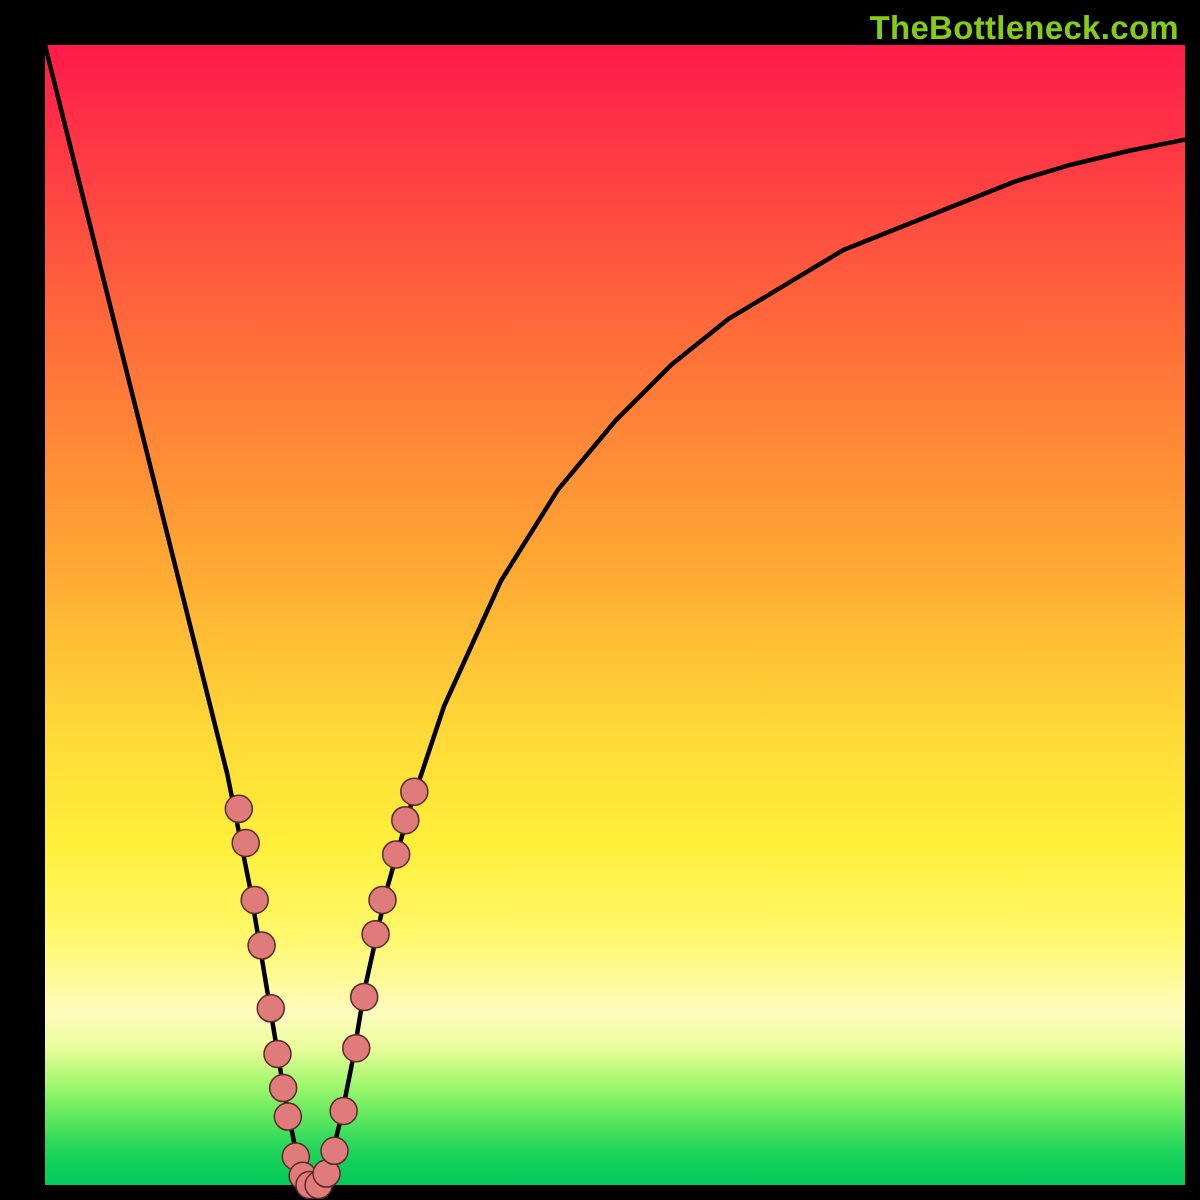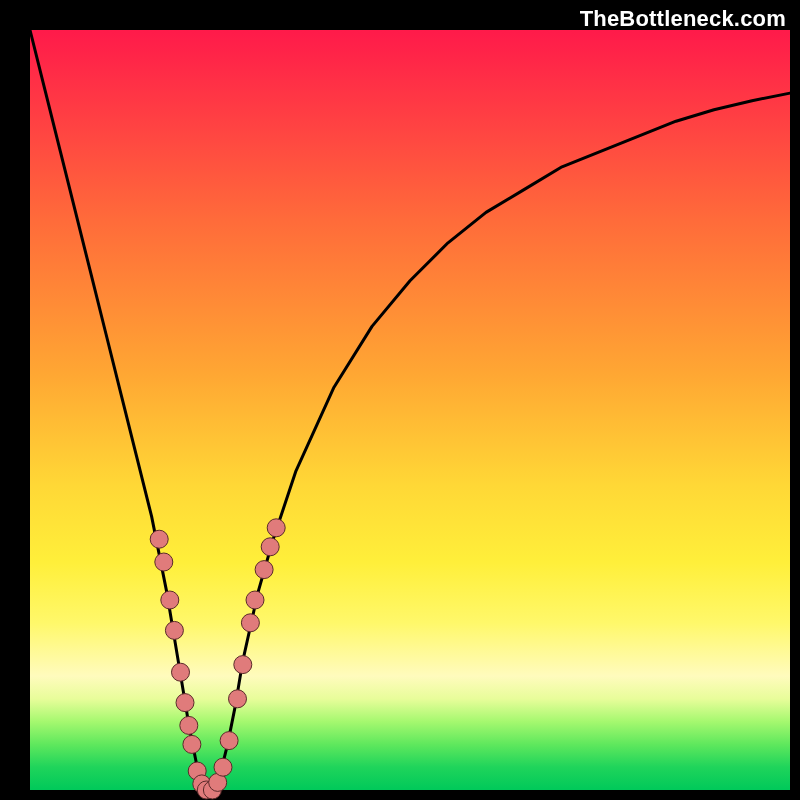--- a/index.html
+++ b/index.html
@@ -32,21 +32,21 @@
       #fffbbd 85%,
       #e8fd9a 88%,
       #a5f86f 91%,
       #5fe85d 94%,
       #1fd45b 97%,
       #00c95a 100%
     );
   }
   .watermark {
     position: absolute;
-    color: #ffffff;
+    color: #84cc16;
     font-weight: 600;
     letter-spacing: 0.2px;
   }
   svg {
     position: absolute;
     top: 0;
     left: 0;
   }
 </style>
 </head>

